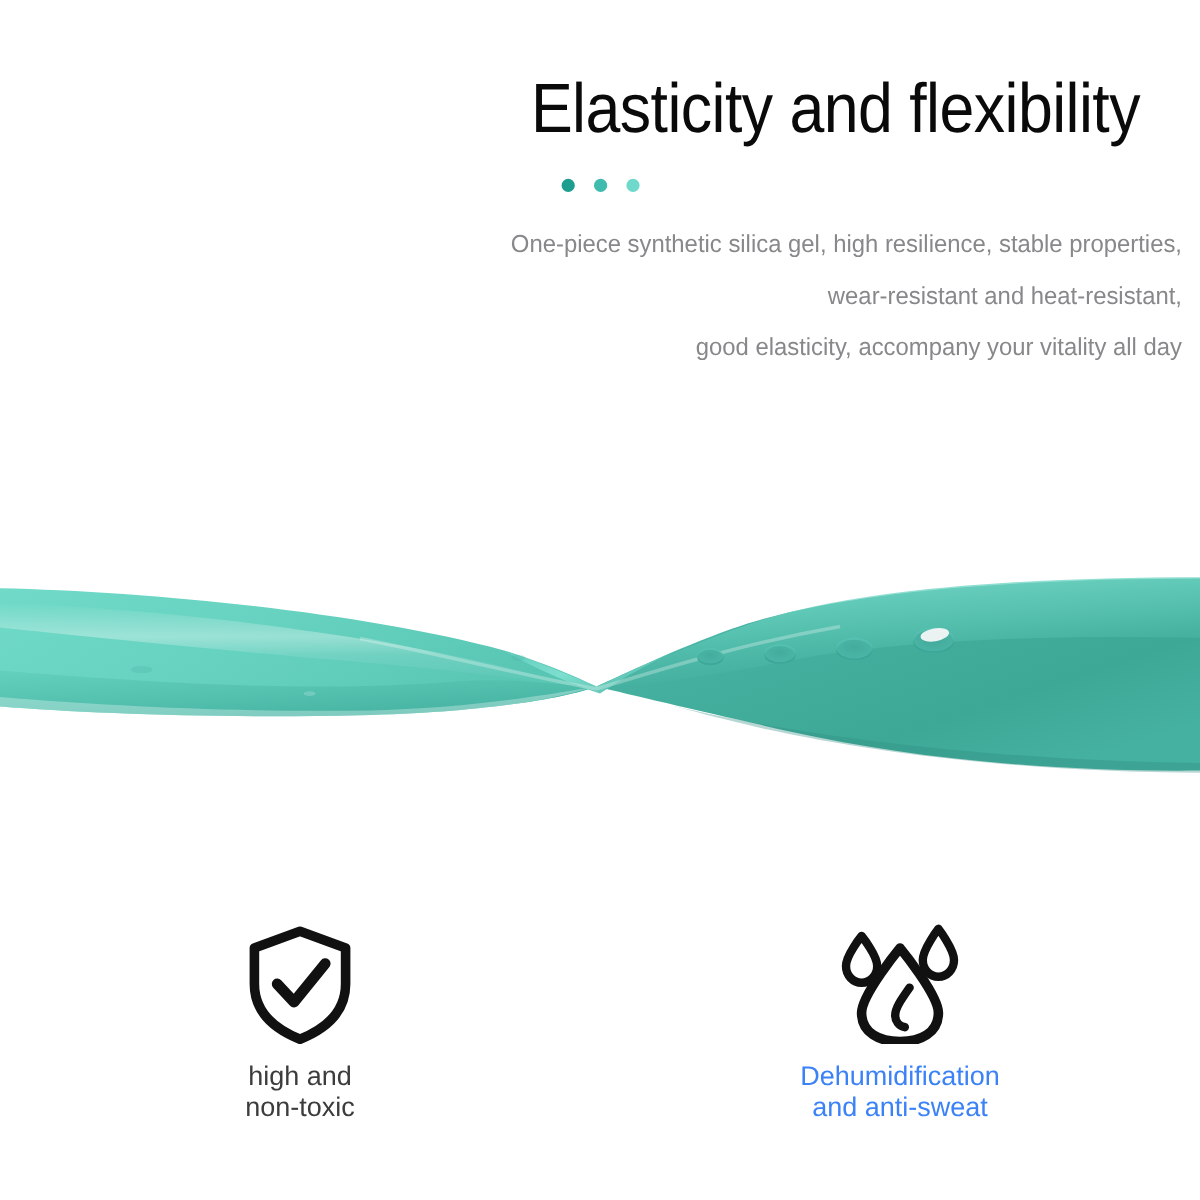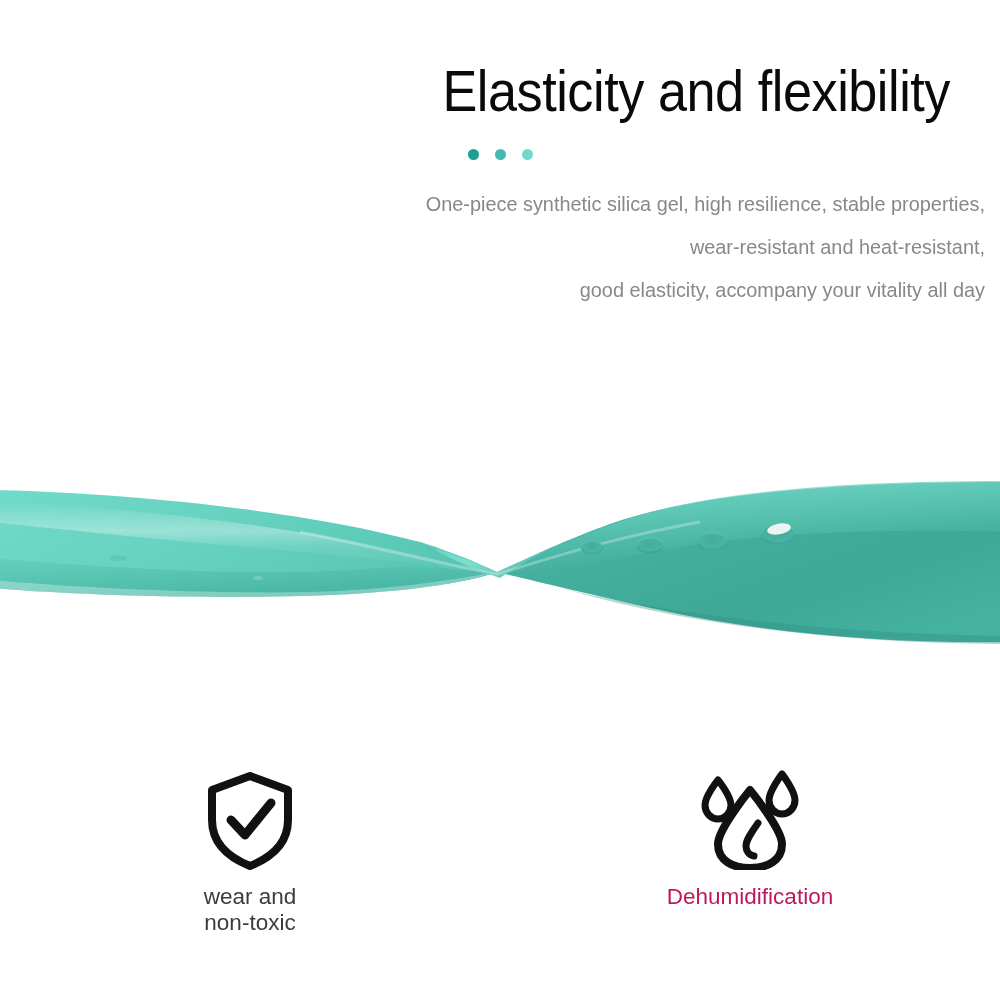--- a/index.html
+++ b/index.html
@@ -263,21 +263,21 @@
 
   <div class="feature">
     <div class="feature-icon">
       <svg width="96" height="100" viewBox="0 0 96 100">
         <path d="M48 6 L86 20 L86 50 C86 74 68 88 48 96
                  C28 88 10 74 10 50 L10 20 Z" fill="none" stroke="#111111" stroke-width="8" stroke-linejoin="round"></path>
         <path d="M29 50 L43 65 L69 33" fill="none" stroke="#111111" stroke-width="9" stroke-linecap="round" stroke-linejoin="round"></path>
       </svg>
     </div>
     <div class="feature-caption" style="color: rgb(60, 60, 60);">
-      <div>wear and</div>
+      <div>high and</div>
       <div>non-toxic</div>
     </div>
   </div>
 
 
   <div class="feature">
     <div class="feature-icon">
       <svg width="108" height="100" viewBox="0 0 108 100">
 
         <path d="M22 10 C22 10 35 26 35 35 C35 43 29 49 22 49
@@ -285,17 +285,18 @@
 
         <path d="M86 4 C86 4 99 21 99 30 C99 38 93 44 86 44
                  C79 44 73 38 73 30 C73 21 86 4 86 4 Z" fill="none" stroke="#111111" stroke-width="7" stroke-linejoin="round"></path>
 
         <path d="M54 20 C54 20 86 59 86 74 C86 91 71 98 54 98
                  C37 98 22 91 22 74 C22 59 54 20 54 20 Z" fill="none" stroke="#111111" stroke-width="8" stroke-linejoin="round"></path>
 
         <path d="M62 53 C55 63 50 70 50 76 C50 81 53 85 58 86" fill="none" stroke="#111111" stroke-width="7" stroke-linecap="round"></path>
       </svg>
     </div>
-    <div class="feature-caption" style="color: #be185d;">
+    <div class="feature-caption" style="color: #3b82f6;">
       <div>Dehumidification</div>
+      <div>and anti-sweat</div>
     </div>
   </div>
 </div>
 
 </body></html>

